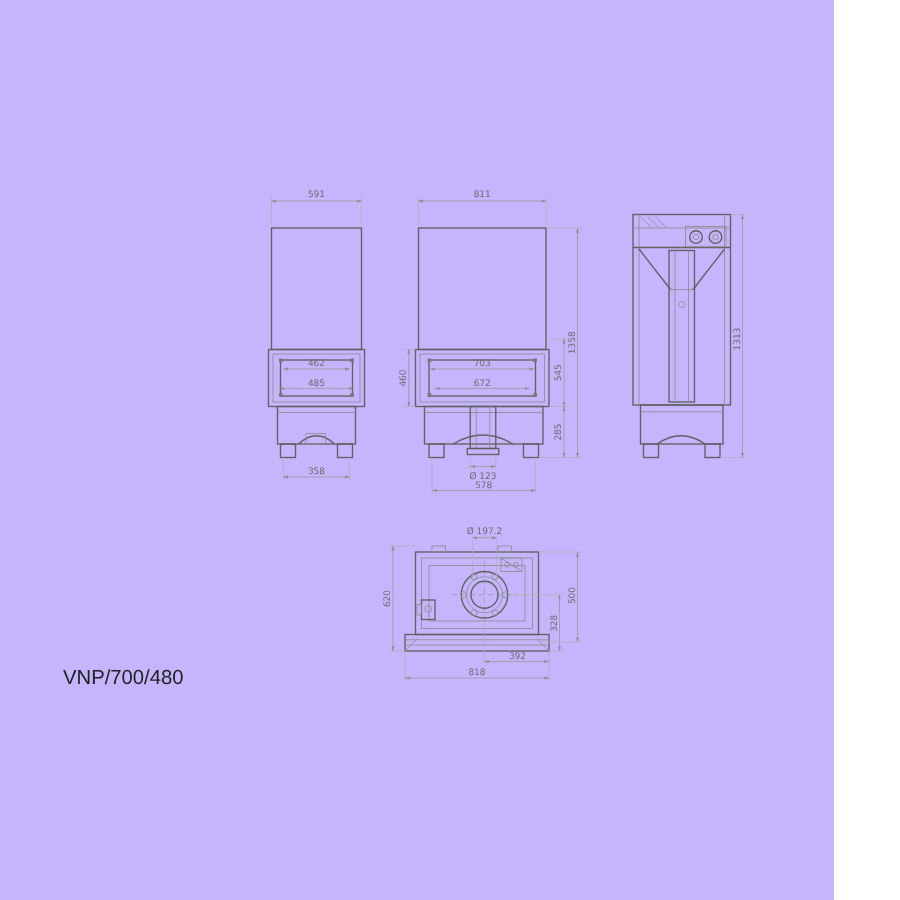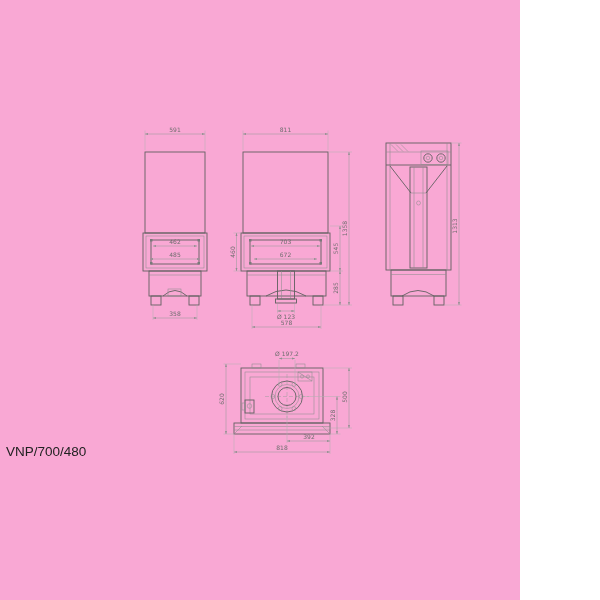--- a/index.html
+++ b/index.html
@@ -1,17 +1,17 @@
 <!DOCTYPE html>
 <html><head>
 <meta charset="utf-8">
 <style>
   html,body{margin:0;padding:0;background:#ffffff;}
-  .page{position:relative;width:520px;height:600px;background:#f9a8d4;overflow:hidden;
-        font-family:"DejaVu Sans",sans-serif;}
+  .page{position:relative;width:520px;height:600px;background:#c4b5fd;overflow:hidden;
+        font-family:"DejaVu Sans",sans-serif;padding-left:36px;}
   svg{display:block;}
   .ln{fill:none;stroke:#616161;stroke-width:0.9;stroke-linejoin:miter;}
   .thin{fill:none;stroke:#8d8d8d;stroke-width:0.55;}
   .dim{fill:none;stroke:#9c9c9c;stroke-width:0.55;}
   .ext{fill:none;stroke:#b0b0b0;stroke-width:0.5;}
   .cl{fill:none;stroke:#9c9c9c;stroke-width:0.5;stroke-dasharray:4 2;}
   .dimtxt{font:6px "DejaVu Sans",sans-serif;fill:#6e6e6e;text-anchor:middle;}
   .model{font:13.5px "Liberation Sans",sans-serif;fill:#222222;}
   .fill-clip{fill:#7a7a7a;stroke:none;}
 </style>

